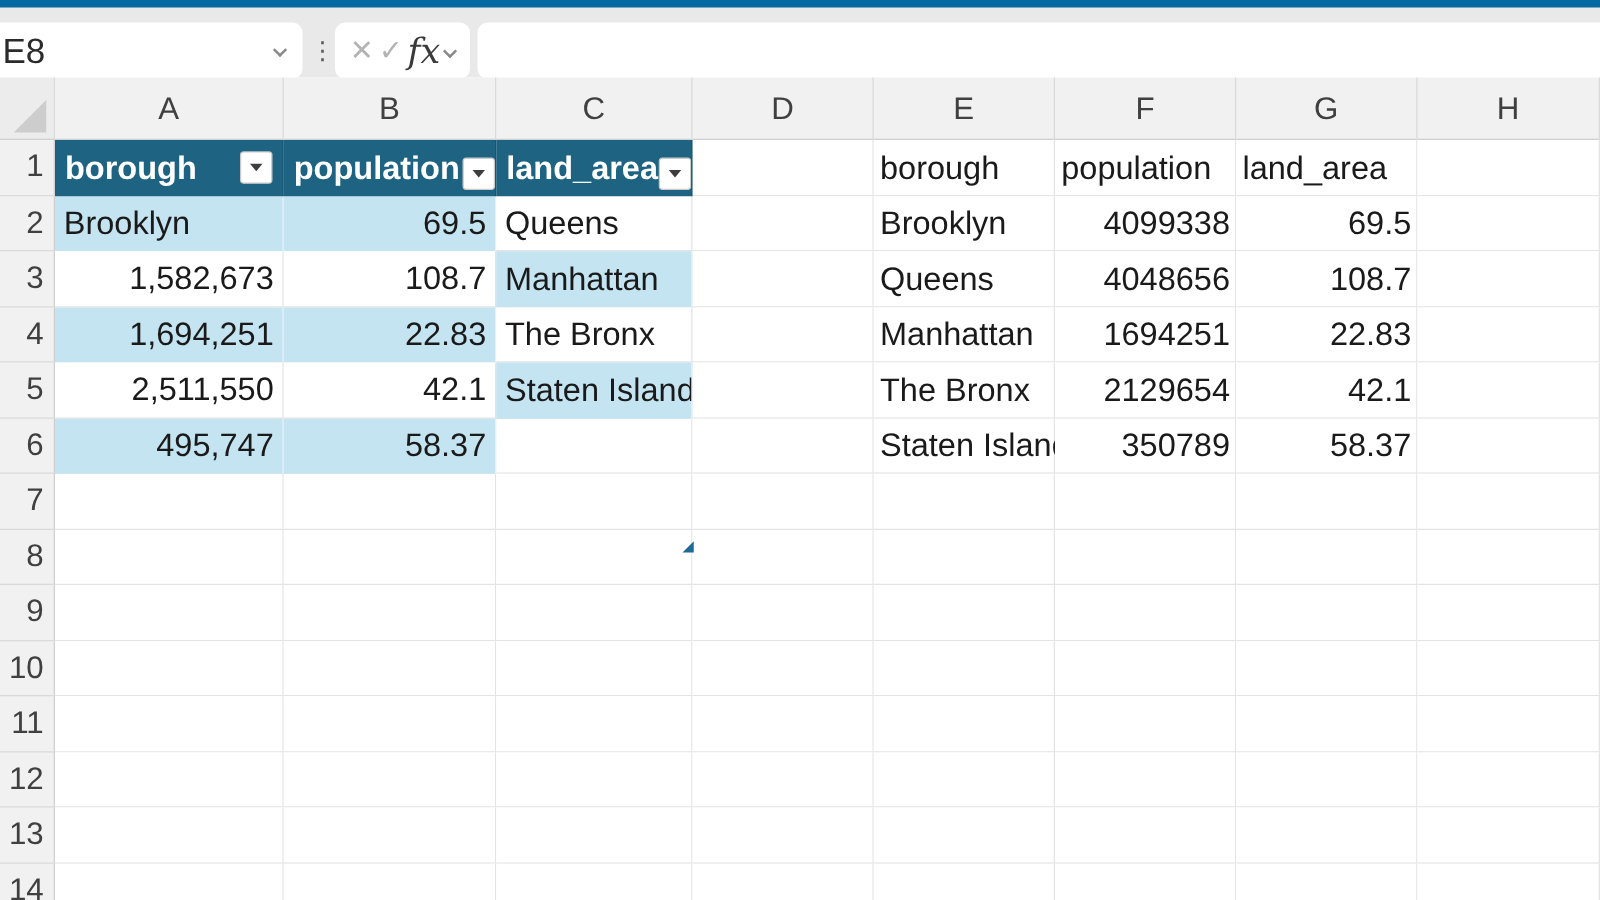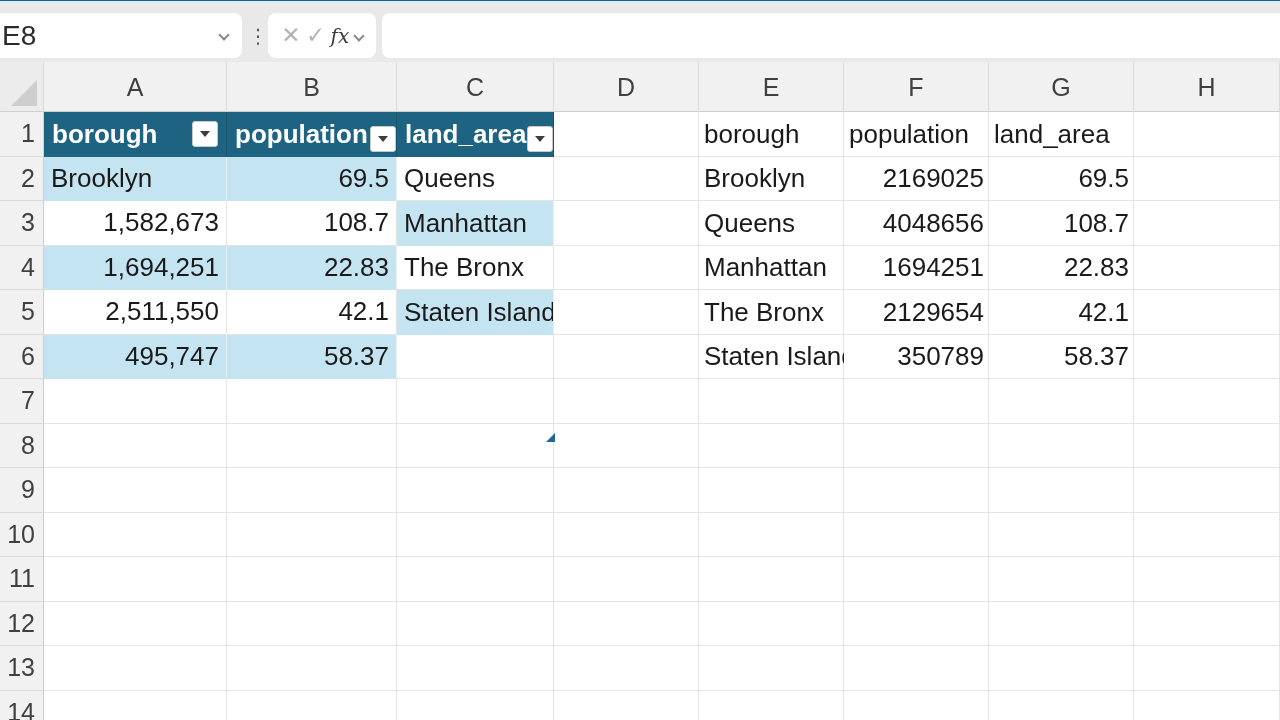--- a/index.html
+++ b/index.html
@@ -6,21 +6,21 @@
   html, body { width: 1280px; height: 720px; overflow: hidden; }
   body {
     font-family: "Liberation Sans", sans-serif;
     background: #e9e9e9;
     position: relative;
   }
 
   
   .topbar {
     position: absolute; left: 0; top: 0; width: 1280px; height: 62px;
-    background: #e9e9e9; border-top: 1px solid #0369a1;
+    background: #e9e9e9; border-top: 6px solid #0369a1;
   }
   .namebox {
     position: absolute; left: -10px; top: 12px; width: 252px; height: 45px;
     background: #fff; border-radius: 8px;
     display: flex; align-items: center; padding-left: 12px;
     font-size: 28px; color: #2b2b2b;
   }
   .namebox .chev { position: absolute; right: 14px; top: 18px; }
   .chev {
     width: 11px; height: 11px; display: inline-block;
@@ -36,21 +36,21 @@
   .fxgroup {
     position: absolute; left: 268px; top: 12px; width: 108px; height: 45px;
     background: #fff; border-radius: 8px;
     display: flex; align-items: center; justify-content: space-evenly;
     padding: 0 8px;
   }
   .icon-cancel { color: #b3b3b3; font-size: 23px; }
   .icon-confirm { color: #b3b3b3; font-size: 23px; }
   .icon-fx {
     font-family: "DejaVu Serif", "Liberation Serif", serif;
-    font-style: italic; font-size: 20px; color: #3a3a3a;
+    font-style: italic; font-size: 28px; color: #3a3a3a;
   }
   .formulabar {
     position: absolute; left: 382px; top: 12px; width: 908px; height: 45px;
     background: #fff; border-radius: 8px 0 0 8px;
     display: flex; align-items: center; padding-left: 12px;
     font-size: 26px; color: #2b2b2b;
   }
 
   
   .sheet { position: absolute; left: 0; top: 62px; width: 1280px; height: 658px; background: #fff; }
@@ -309,21 +309,21 @@
       <div class="td band">Staten Island</div>
       <div class="td num band">495,747</div>
       <div class="td num band">58.37</div>
     </div>
   <div class="resize-handle"></div>
   <div class="plain-range" id="plain-range" style="grid-template-columns: 145px 145px 145px; grid-auto-rows: 44.5px;">
       <div class="pcell">borough</div>
       <div class="pcell">population</div>
       <div class="pcell">land_area</div>
       <div class="pcell">Brooklyn</div>
-      <div class="pcell num">2169025</div>
+      <div class="pcell num">4099338</div>
       <div class="pcell num">69.5</div>
       <div class="pcell">Queens</div>
       <div class="pcell num">4048656</div>
       <div class="pcell num">108.7</div>
       <div class="pcell">Manhattan</div>
       <div class="pcell num">1694251</div>
       <div class="pcell num">22.83</div>
       <div class="pcell">The Bronx</div>
       <div class="pcell num">2129654</div>
       <div class="pcell num">42.1</div>

